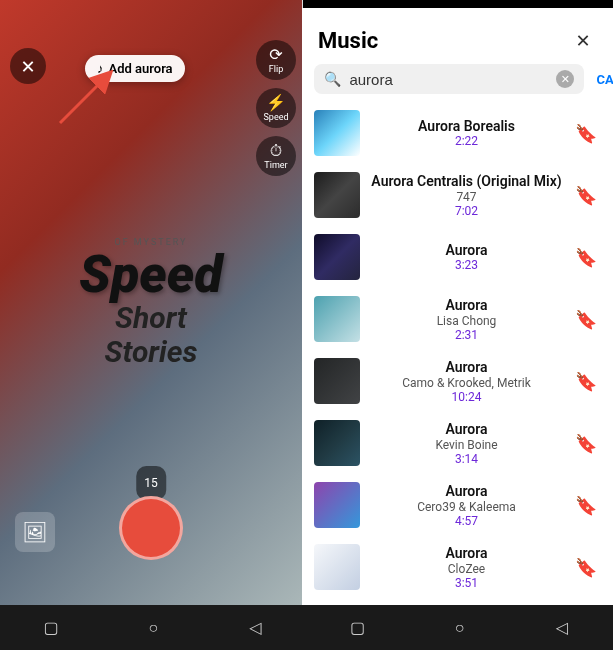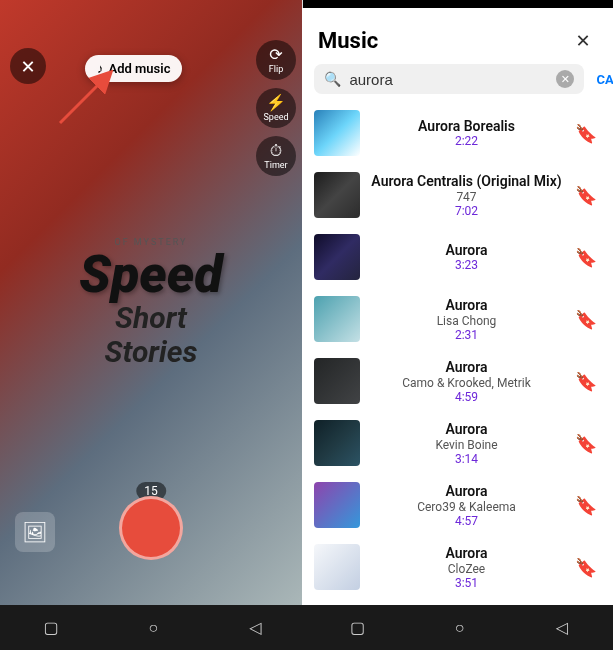--- a/index.html
+++ b/index.html
@@ -154,21 +154,21 @@
 
     
     .counter-badge {
       position: absolute;
       bottom: 105px;
       left: 50%;
       transform: translateX(-50%);
       background: rgba(0,0,0,0.5);
       color: #fff;
       font-size: 12px;
-      padding: 2px 8px;
+      padding: 10px 8px;
       border-radius: 10px;
     }
 
     
     .record-btn {
       position: absolute;
       bottom: 45px;
       left: 50%;
       transform: translateX(-50%);
       width: 64px;
@@ -412,21 +412,21 @@
         <div class="book-stories">Stories</div>
       </div>
     </div>
 
     <div class="close-btn">
       <span>✕</span>
     </div>
 
     <div class="add-music-btn">
       <span class="add-music-icon">♪</span>
-      <span class="add-music-label">Add music</span>
+      <span class="add-music-label">Add aurora</span>
     </div>
 
     <svg class="arrow-svg" width="90" height="60" viewBox="0 0 90 60">
       <defs>
         <marker id="arrowhead" markerWidth="8" markerHeight="8" refX="4" refY="4" orient="auto">
           <polygon points="0 0, 8 4, 0 8" fill="#e74c3c"></polygon>
         </marker>
       </defs>
       <line x1="20" y1="55" x2="65" y2="10" stroke="#e74c3c" stroke-width="3" marker-end="url(#arrowhead)"></line>
     </svg>
@@ -522,21 +522,21 @@
       </div>
       <div class="bookmark-btn">
         <span>🔖</span>
       </div>
     </div>
       <div class="song-item">
       <div class="song-thumb thumb-5"></div>
       <div class="song-info">
         <div class="song-title">Aurora</div>
         <div class="song-artist">Camo &amp; Krooked, Metrik</div>
-        <div class="song-duration">4:59</div>
+        <div class="song-duration">10:24</div>
       </div>
       <div class="bookmark-btn">
         <span>🔖</span>
       </div>
     </div>
       <div class="song-item">
       <div class="song-thumb thumb-6"></div>
       <div class="song-info">
         <div class="song-title">Aurora</div>
         <div class="song-artist">Kevin Boine</div>

